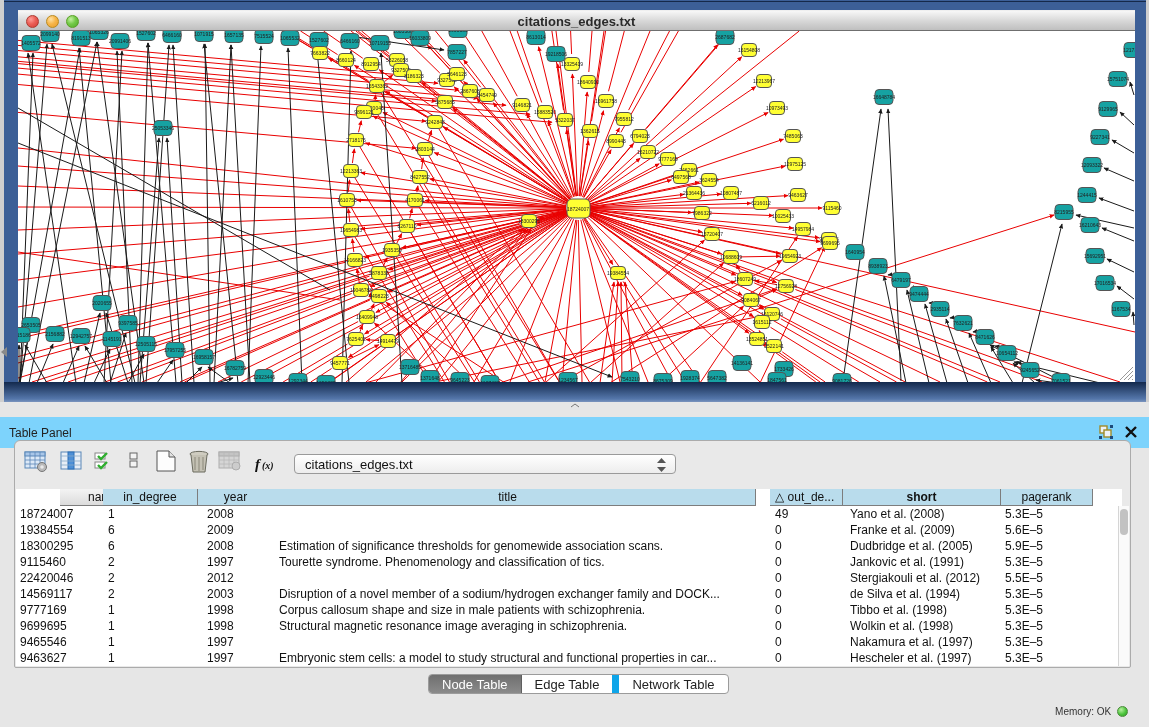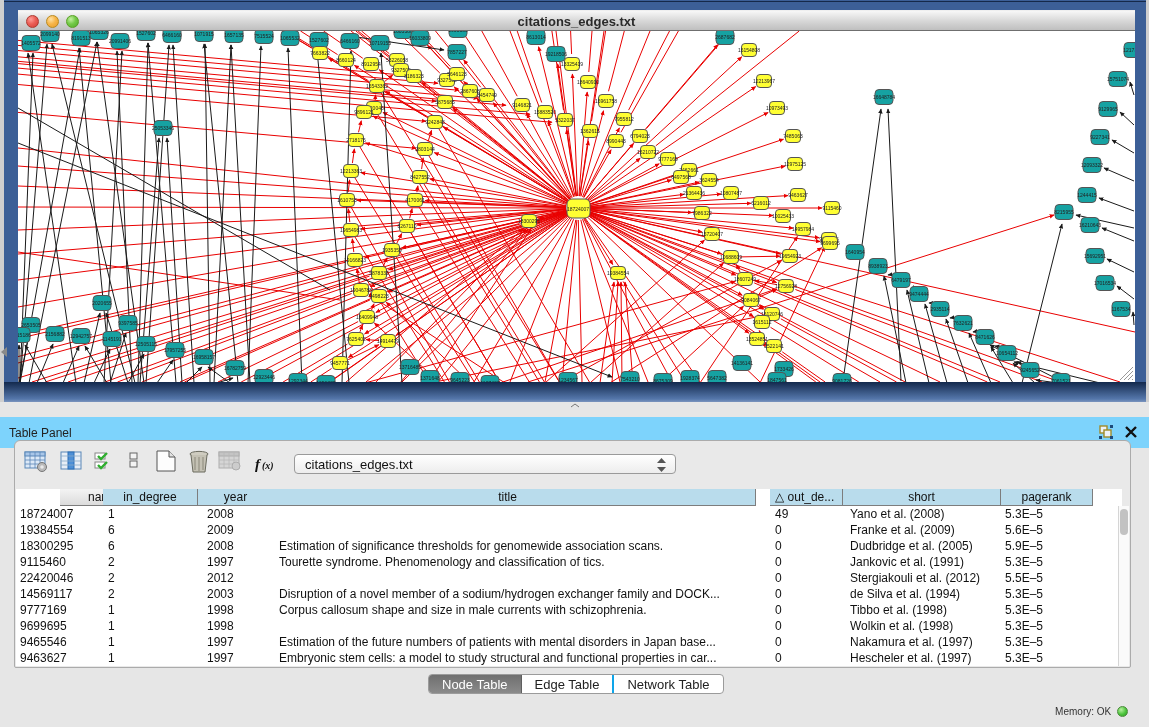--- a/index.html
+++ b/index.html
@@ -14,21 +14,21 @@
 #innerbox{position:absolute;left:14px;top:38px;width:1117px;height:228px;background:#e9e9e9;border:1px solid #ababab;border-radius:6px 6px 2px 2px}
 #dropdown{position:absolute;left:279px;top:13px;width:382px;height:20px;border:1px solid #9a9a9a;border-radius:4px;background:linear-gradient(#fff,#ededed);font-size:13px;color:#111;line-height:19px;padding-left:10px}
 #thead{position:absolute;left:1px;top:48px;width:1106px;height:17px;background:#fff}
 .hc{position:absolute;top:0;height:17px;background:#b9dcec;border-right:1px solid #7d7d7d;border-bottom:1px solid #7d7d7d;font-size:12px;color:#111;text-align:center;line-height:17px}
 #tbody{position:absolute;left:1px;top:65px;width:1106px;height:160px;background:#fff;font-size:12px;color:#111}
 .tr{position:absolute;left:0;width:100%;height:16px;line-height:16px;white-space:nowrap}
 .td{position:absolute;top:0;overflow:hidden}
 #vscroll{position:absolute;right:1px;top:65px;width:11px;height:160px;background:#fafafa;border-left:1px solid #d5d5d5}
 #vthumb{position:absolute;left:1px;top:3px;width:8px;height:26px;background:#c2c2c2;border-radius:4px}
 #tabs{position:absolute;left:428px;top:272px;height:20px;border:1px solid #9b9b9b;border-radius:4px;background:#fff;overflow:hidden;display:flex}
-.tab{height:100%;line-height:19px;font-size:13px;color:#222;padding:0 13px;border-right:2px solid #0ea5e9}
+.tab{height:100%;line-height:19px;font-size:13px;color:#222;padding:0 13px;border-right:7px solid #0ea5e9}
 .tab.sel{background:linear-gradient(#6f6f6f,#8a8a8a);color:#fff;border-right:1px solid #5f5f5f}
 #status{position:absolute;right:21px;bottom:10px;font-size:10px;color:#333}
 </style></head><body>
 <div id="frame">
     <div class="navline"></div>
     <div id="titlebar">
       <div class="title">citations_edges.txt</div>
       <div class="tl" style="left:7.5px;background:radial-gradient(circle at 35% 30%,#ff9d97,#ec5f57 45%,#d23b33);border:1px solid #ad3a30"></div>
       <div class="tl" style="left:27.5px;background:radial-gradient(circle at 35% 30%,#ffe1a3,#f7b64a 45%,#e99b28);border:1px solid #b98a1e"></div>
       <div class="tl" style="left:47.5px;background:radial-gradient(circle at 35% 30%,#c4f0a0,#74ca48 45%,#52aa28);border:1px solid #59a024"></div>
@@ -728,21 +728,21 @@
       <div id="dropdown">citations_edges.txt<svg width="11" height="14" viewBox="0 0 11 14" style="position:absolute;right:8px;top:3px">
           <path d="M5.5,0 L10,5 H1 z" fill="#555"></path>
           <path d="M5.5,14 L10,9 H1 z" fill="#555"></path>
         </svg></div>
       <div id="thead">
         <div class="hc" style="left:0px;width:87px;background:linear-gradient(#f4f4f4,#dcdcdc);margin-left:44px;">name</div>
         <div class="hc" style="left:87px;width:95px;">in_degree</div>
         <div class="hc" style="left:182px;width:76px;">year</div>
         <div class="hc" style="left:244px;width:496px;">title</div>
         <div class="hc" style="left:754px;width:73px;text-align:left;padding-left:5px">△ out_de...</div>
-        <div class="hc" style="left:827px;width:158px;">short</div>
+        <div class="hc" style="left:827px;width:158px;font-weight:bold;">short</div>
         <div class="hc" style="left:985px;width:92px;">pagerank</div>
       </div>
       <div id="tbody">
         <div class="tr" style="top:0px">
           <div class="td" style="left:4px;width:83px">18724007</div>
           <div class="td" style="left:92px;width:90px">1</div>
           <div class="td" style="left:191px;width:70px">2008</div>
           <div class="td" style="left:759px;width:68px">49</div>
           <div class="td" style="left:834px;width:155px">Yano et al. (2008)</div>
           <div class="td" style="left:989px;width:90px">5.3E–5</div>
@@ -787,38 +787,38 @@
           <div class="td" style="left:191px;width:70px">2003</div>
           <div class="td" style="left:263px;width:500px">Disruption of a novel member of a sodium/hydrogen exchanger family and DOCK...</div>
           <div class="td" style="left:759px;width:68px">0</div>
           <div class="td" style="left:834px;width:155px">de Silva et al. (1994)</div>
           <div class="td" style="left:989px;width:90px">5.3E–5</div>
         </div>
         <div class="tr" style="top:96px">
           <div class="td" style="left:4px;width:83px">9777169</div>
           <div class="td" style="left:92px;width:90px">1</div>
           <div class="td" style="left:191px;width:70px">1998</div>
-          <div class="td" style="left:263px;width:500px">Corpus callosum shape and size in male currents with schizophrenia.</div>
+          <div class="td" style="left:263px;width:500px">Corpus callosum shape and size in male patients with schizophrenia.</div>
           <div class="td" style="left:759px;width:68px">0</div>
           <div class="td" style="left:834px;width:155px">Tibbo et al. (1998)</div>
           <div class="td" style="left:989px;width:90px">5.3E–5</div>
         </div>
         <div class="tr" style="top:112px">
           <div class="td" style="left:4px;width:83px">9699695</div>
           <div class="td" style="left:92px;width:90px">1</div>
           <div class="td" style="left:191px;width:70px">1998</div>
+          <div class="td" style="left:263px;width:500px">Structural magnetic resonance image averaging in schizophrenia.</div>
           <div class="td" style="left:759px;width:68px">0</div>
           <div class="td" style="left:834px;width:155px">Wolkin et al. (1998)</div>
           <div class="td" style="left:989px;width:90px">5.3E–5</div>
         </div>
         <div class="tr" style="top:128px">
           <div class="td" style="left:4px;width:83px">9465546</div>
           <div class="td" style="left:92px;width:90px">1</div>
           <div class="td" style="left:191px;width:70px">1997</div>
-          <div class="td" style="left:263px;width:500px">Estimation of the future numbers of patients with mental disorders in Japan base...</div>
           <div class="td" style="left:759px;width:68px">0</div>
           <div class="td" style="left:834px;width:155px">Nakamura et al. (1997)</div>
           <div class="td" style="left:989px;width:90px">5.3E–5</div>
         </div>
         <div class="tr" style="top:144px">
           <div class="td" style="left:4px;width:83px">9463627</div>
           <div class="td" style="left:92px;width:90px">1</div>
           <div class="td" style="left:191px;width:70px">1997</div>
           <div class="td" style="left:263px;width:500px">Embryonic stem cells: a model to study structural and functional properties in car...</div>
           <div class="td" style="left:759px;width:68px">0</div>

